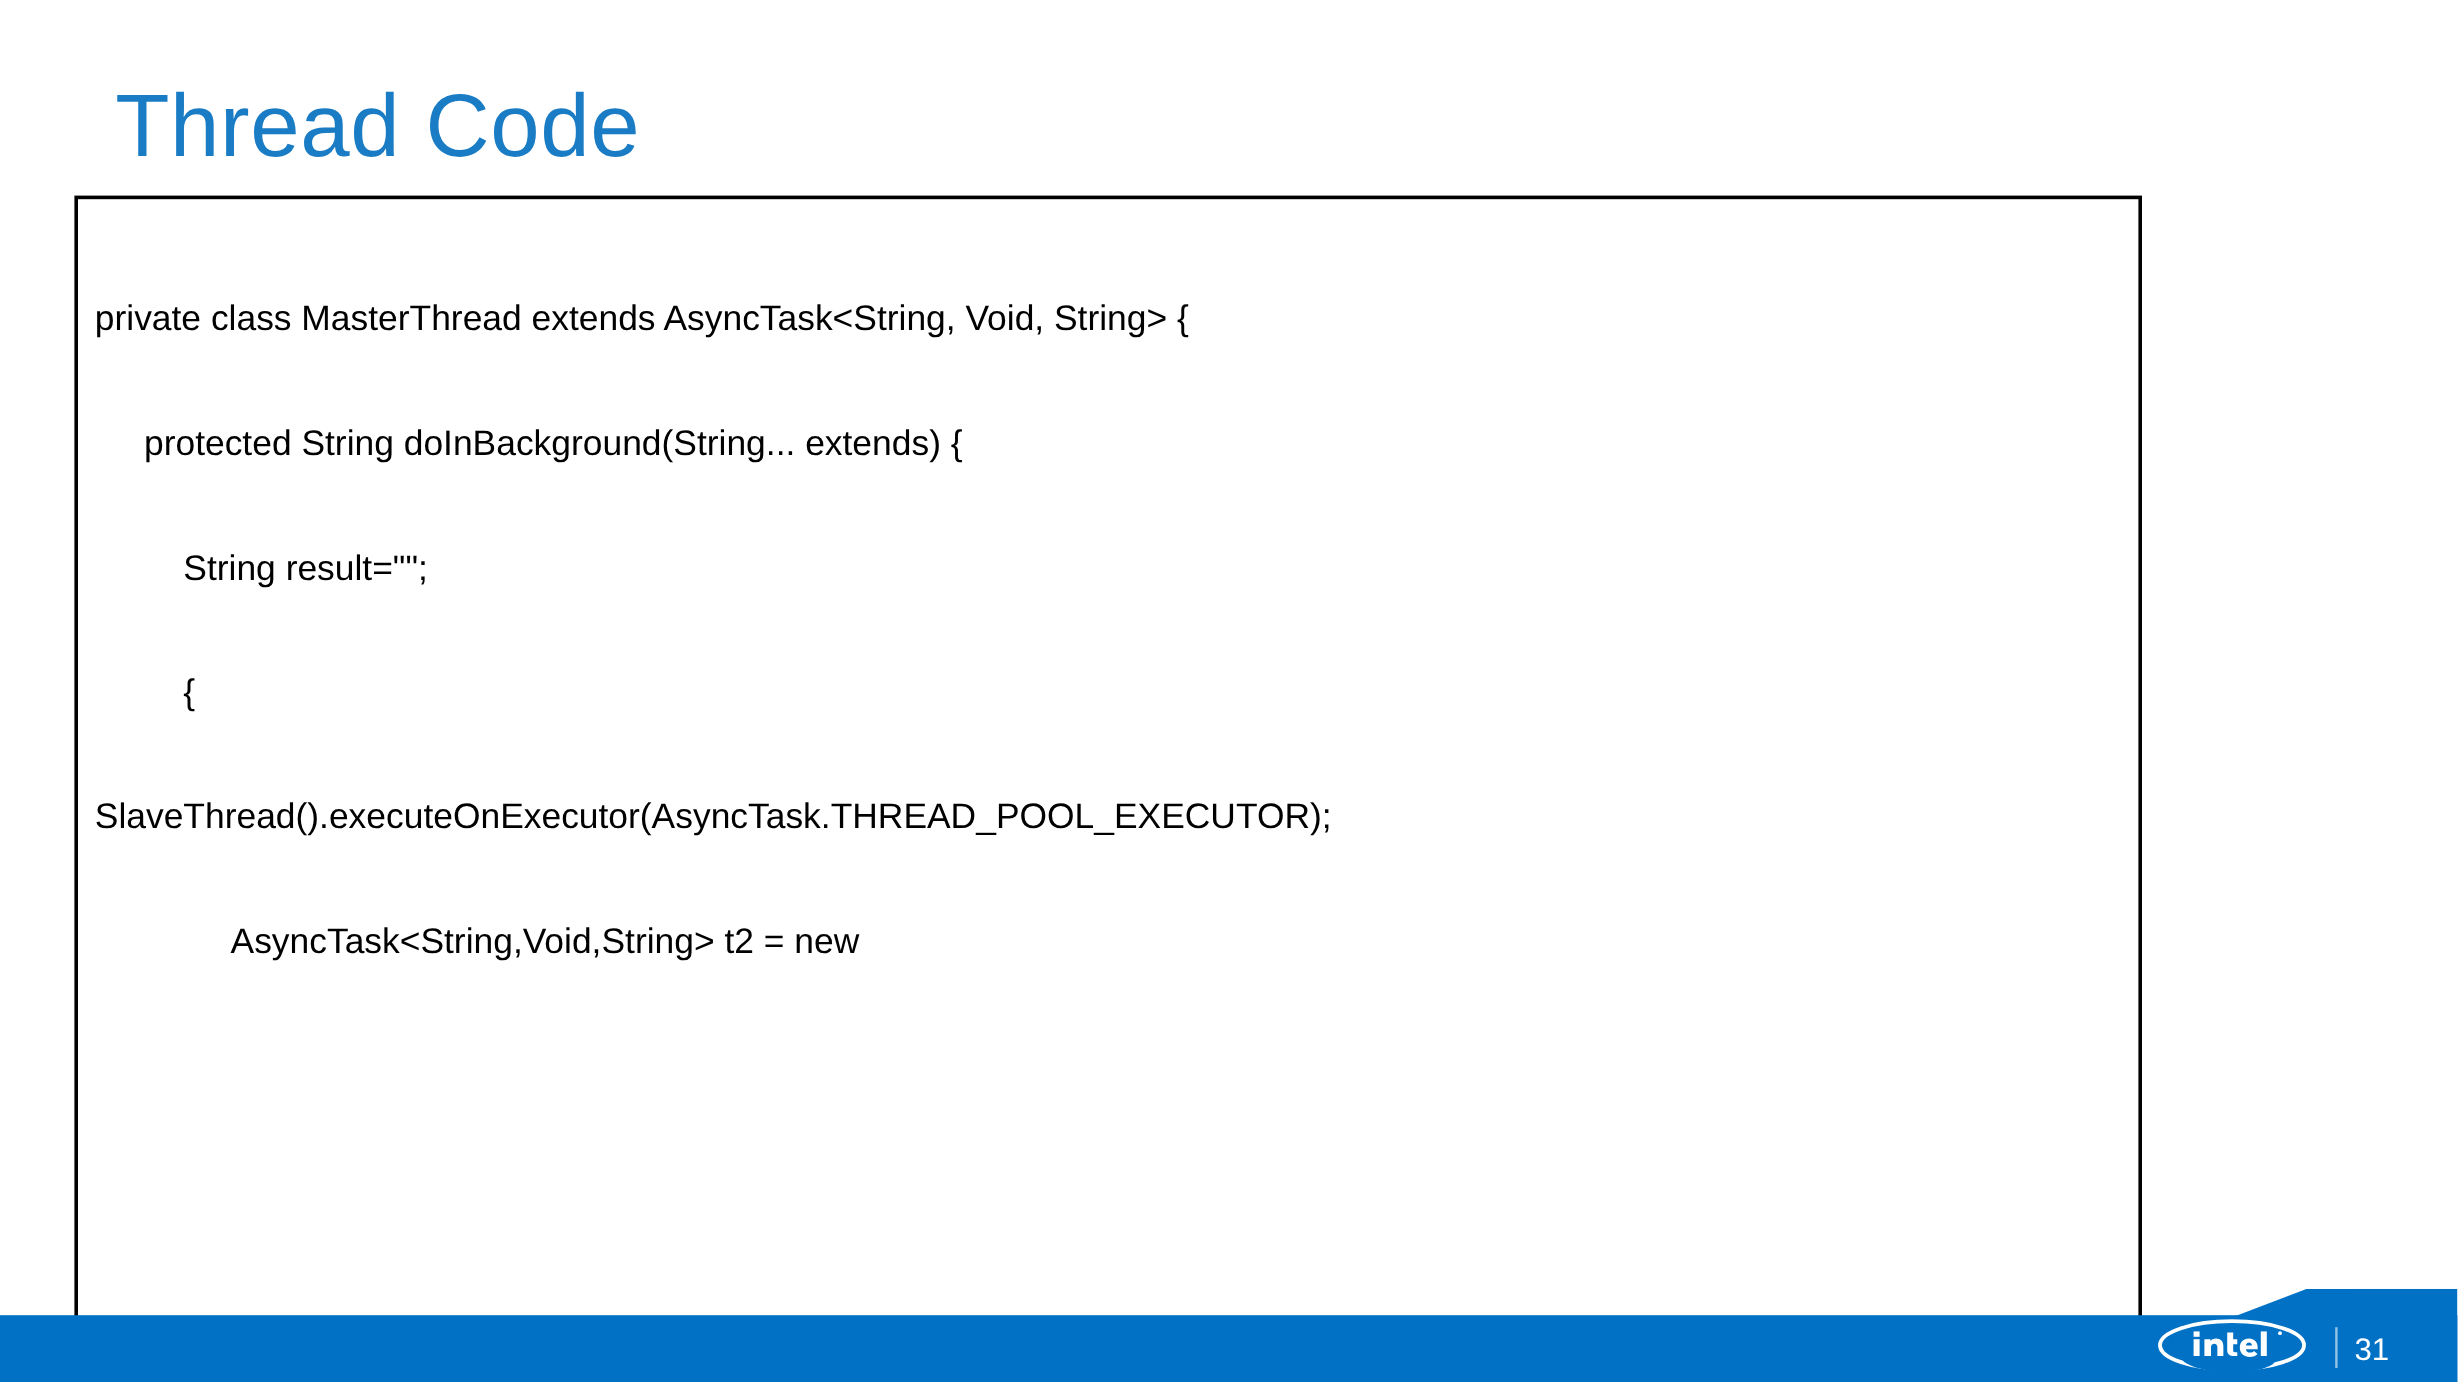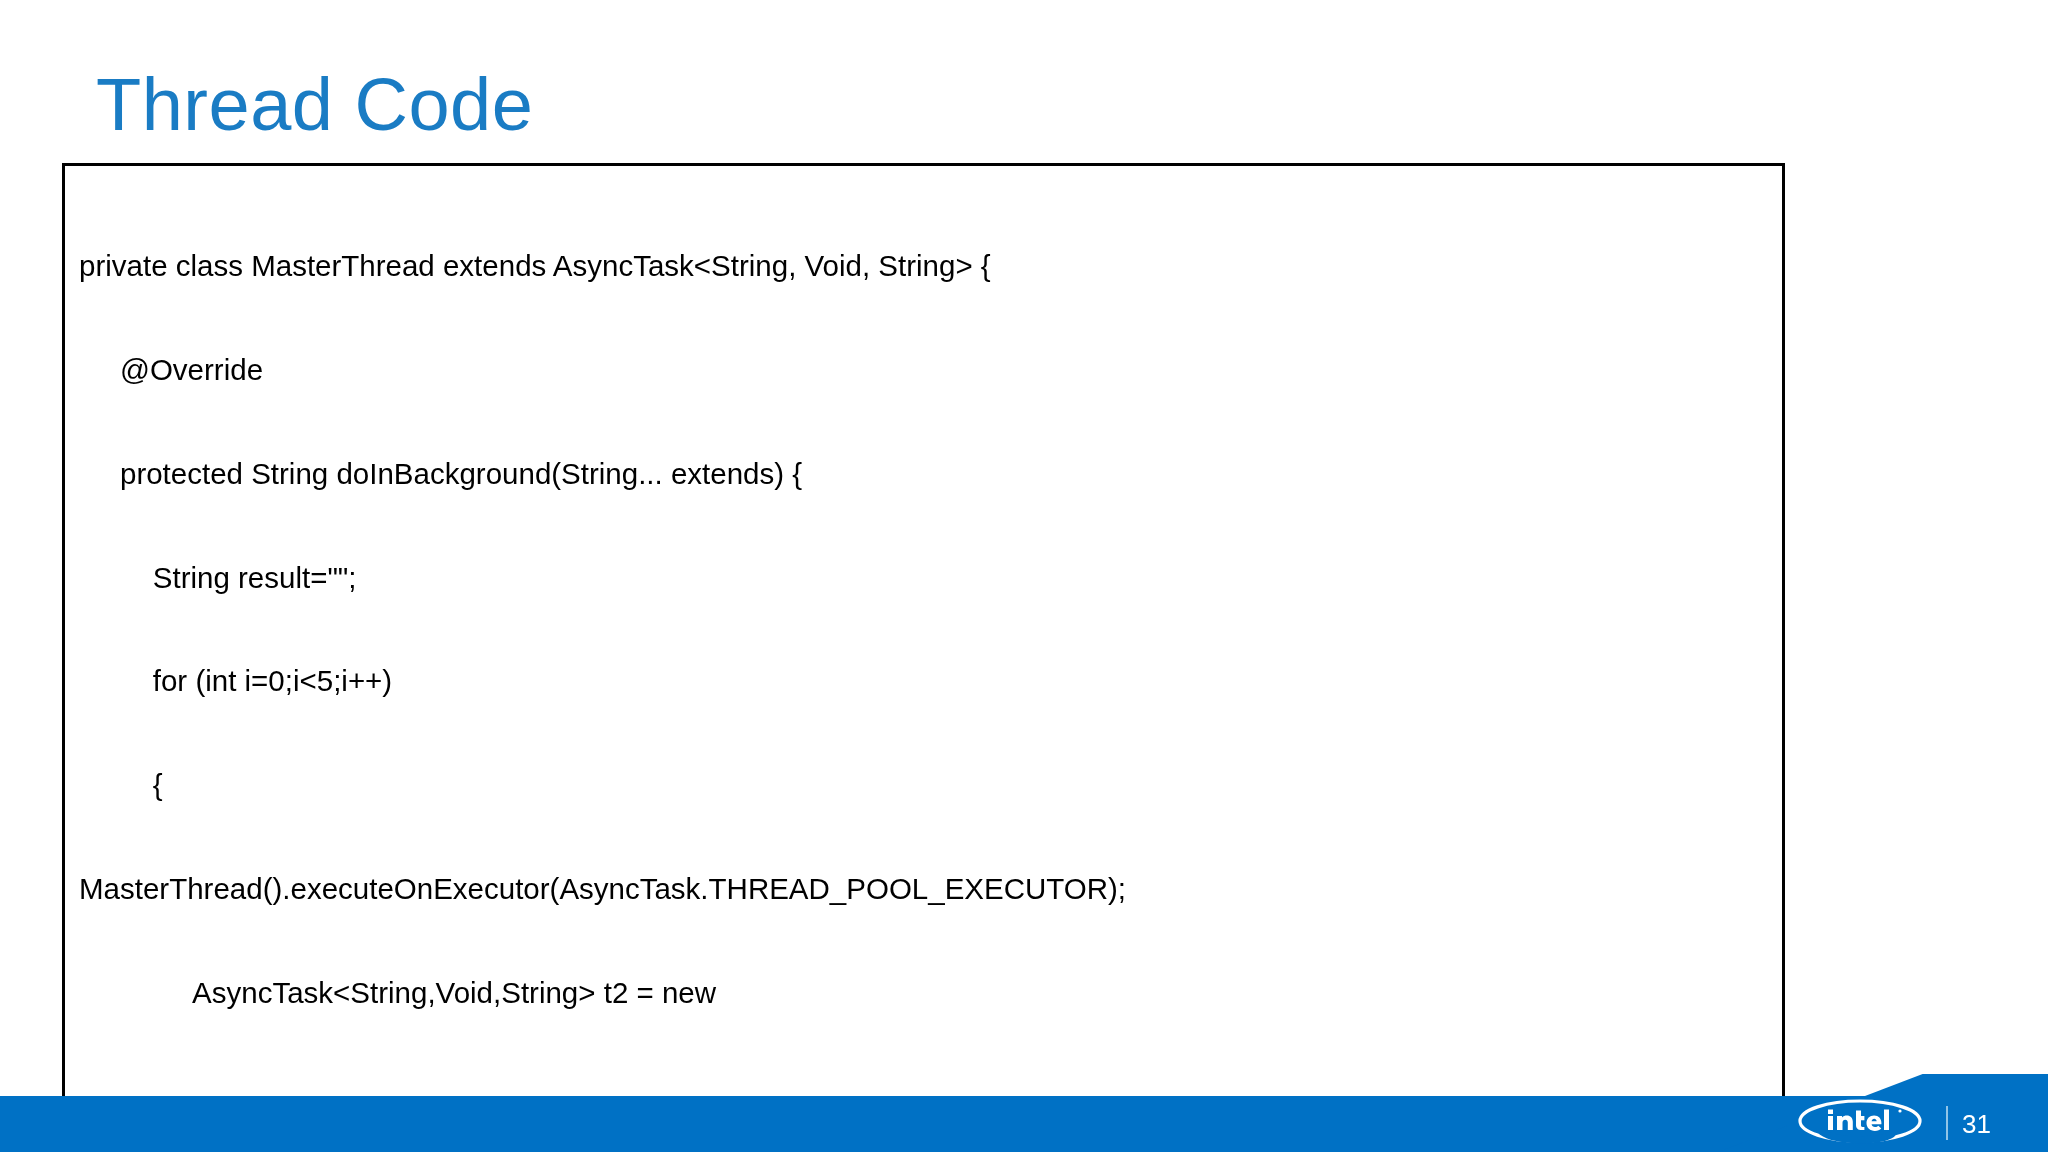--- a/index.html
+++ b/index.html
@@ -142,26 +142,24 @@
   }
 </style>
 </head>
 <body>
 
 <div id="slide-title">Thread Code</div>
 
 <div id="code-box">
   <div id="code-listing">
     <div class="code-line">private class MasterThread extends AsyncTask&lt;String, Void, String&gt; {</div>
-    <div class="code-line">     @Override</div>
     <div class="code-line">     protected String doInBackground(String... extends) {</div>
     <div class="code-line">         String result="";</div>
-    <div class="code-line">         for (int i=0;i&lt;5;i++)</div>
     <div class="code-line">         {</div>
-    <div class="code-line">MasterThread().executeOnExecutor(AsyncTask.THREAD_POOL_EXECUTOR);</div>
+    <div class="code-line">SlaveThread().executeOnExecutor(AsyncTask.THREAD_POOL_EXECUTOR);</div>
     <div class="code-line">              AsyncTask&lt;String,Void,String&gt; t2 = new</div>
     
     
     
     
     
     
     
     
     

